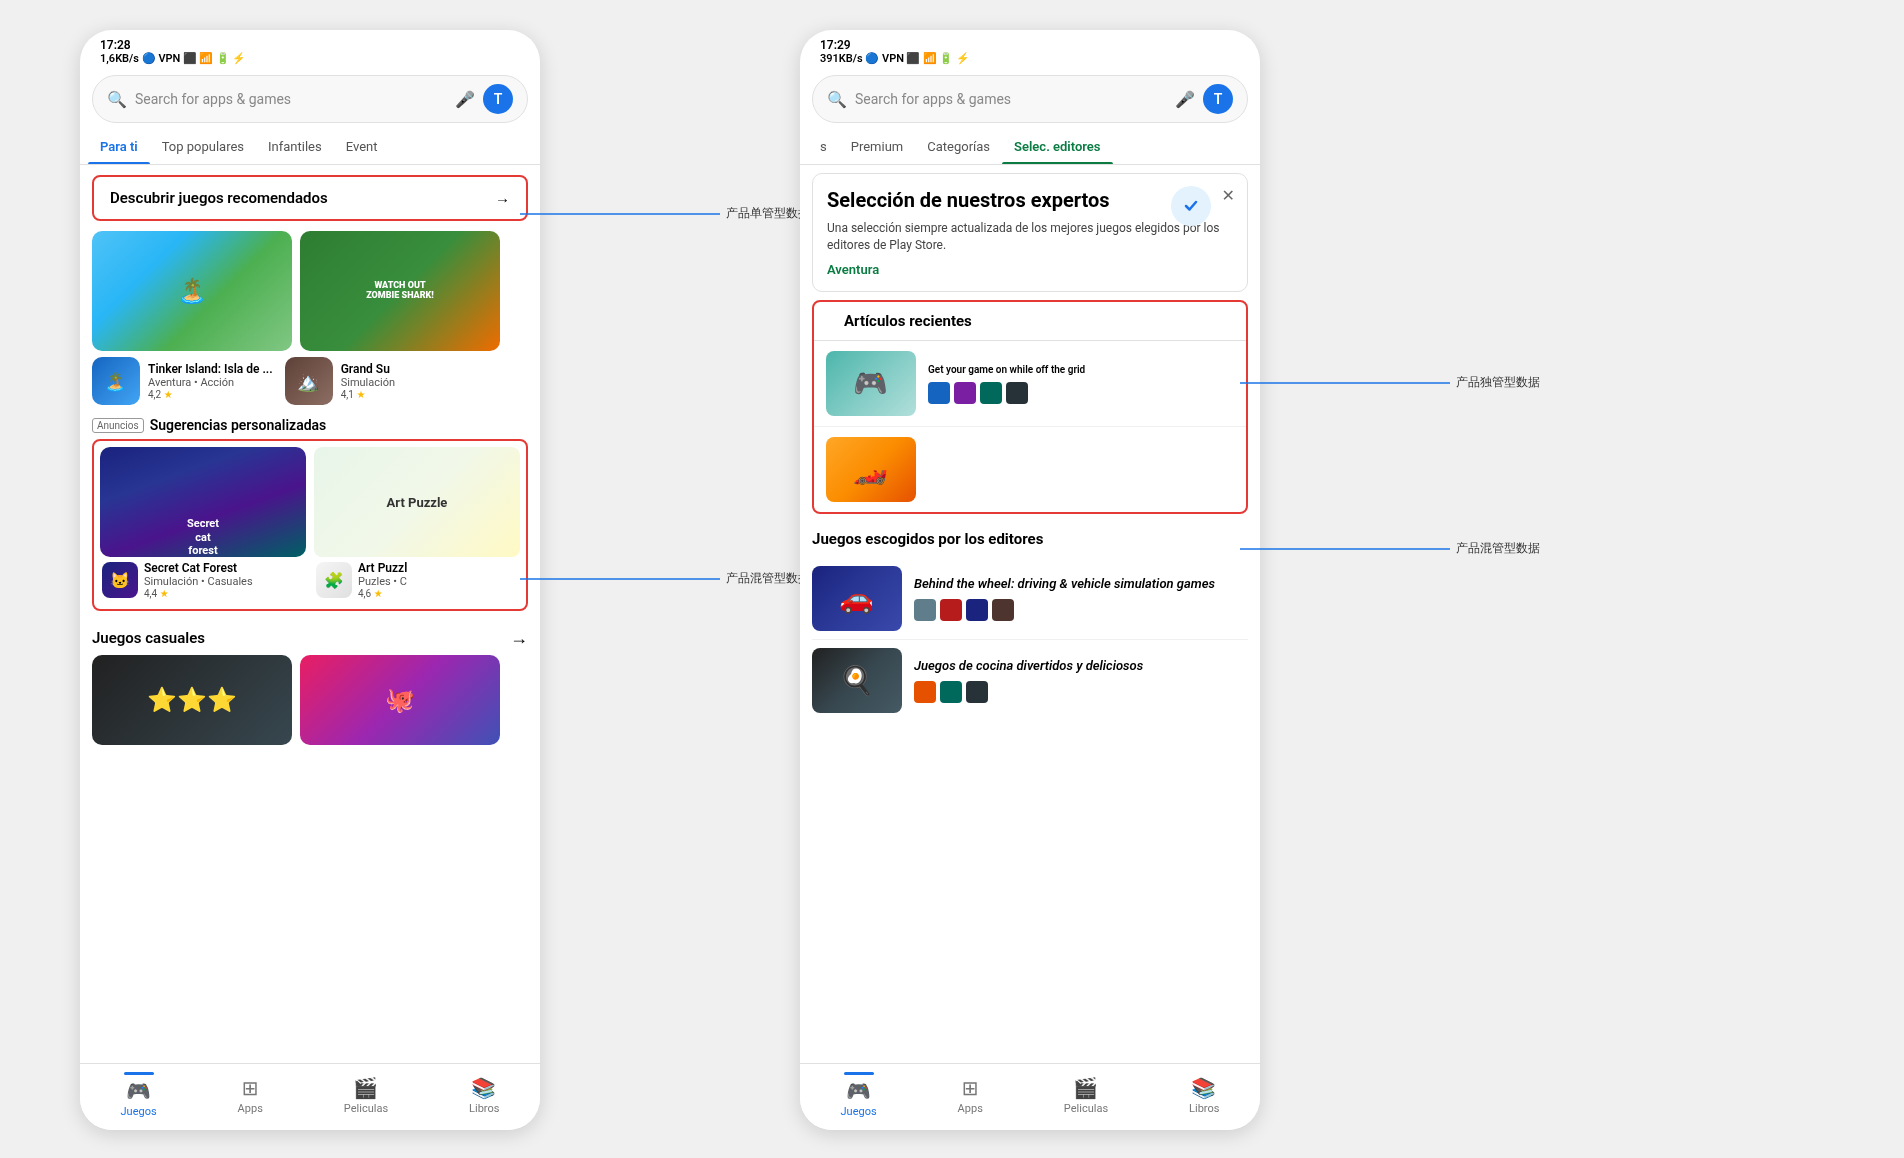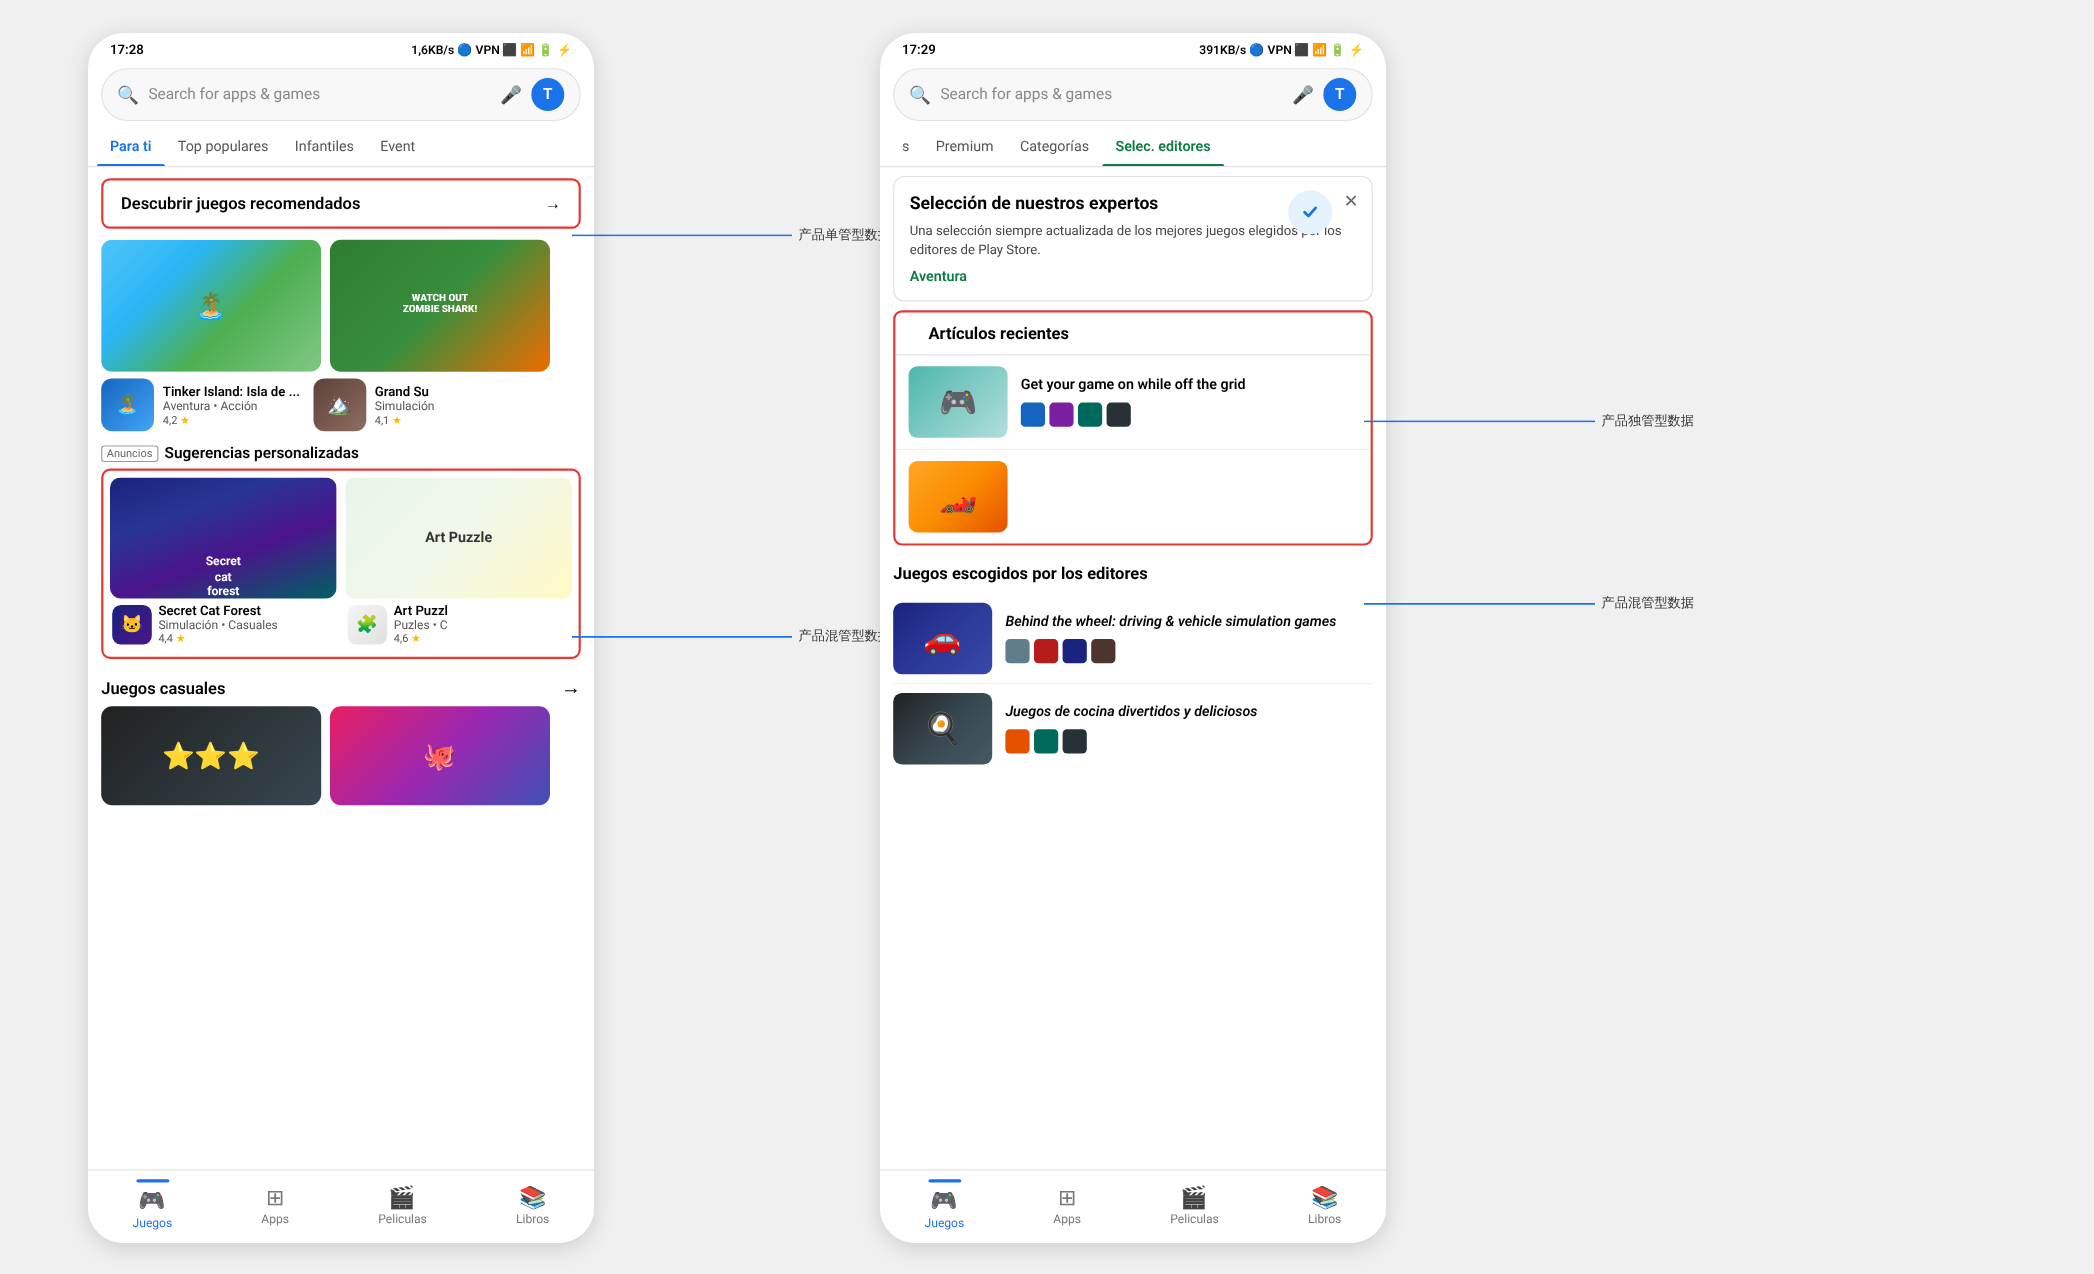--- a/index.html
+++ b/index.html
@@ -36,25 +36,26 @@
     .panel-with-annotations {
       position: relative;
       display: flex;
       align-items: flex-start;
     }
 
     
     .status-bar {
       display: flex;
       justify-content: space-between;
-      align-items: center;
+      align-items: flex-start;
       padding: 8px 20px 4px;
       font-size: 12px;
       font-weight: 600;
       color: #000;
+      flex-direction: column;
     }
 
     .status-right {
       display: flex;
       align-items: center;
       gap: 3px;
       font-size: 11px;
     }
 
     
@@ -469,21 +470,21 @@
     .expert-selection-box {
       margin: 8px 12px;
       padding: 14px;
       border: 1px solid #e0e0e0;
       border-radius: 10px;
       background: #fff;
       position: relative;
     }
 
     .expert-title {
-      font-size: 16px;
+      font-size: 20px;
       font-weight: 700;
       color: #000;
       margin-bottom: 8px;
     }
 
     .expert-desc {
       font-size: 12px;
       color: #444;
       line-height: 1.4;
       margin-bottom: 8px;
@@ -567,21 +568,21 @@
       display: flex;
       align-items: center;
       justify-content: center;
     }
 
     .article-info {
       flex: 1;
     }
 
     .article-title {
-      font-size: 13px;
+      font-size: 10px;
       font-weight: 600;
       color: #000;
       margin-bottom: 6px;
       line-height: 1.3;
     }
 
     .article-icons {
       display: flex;
       gap: 4px;
     }

